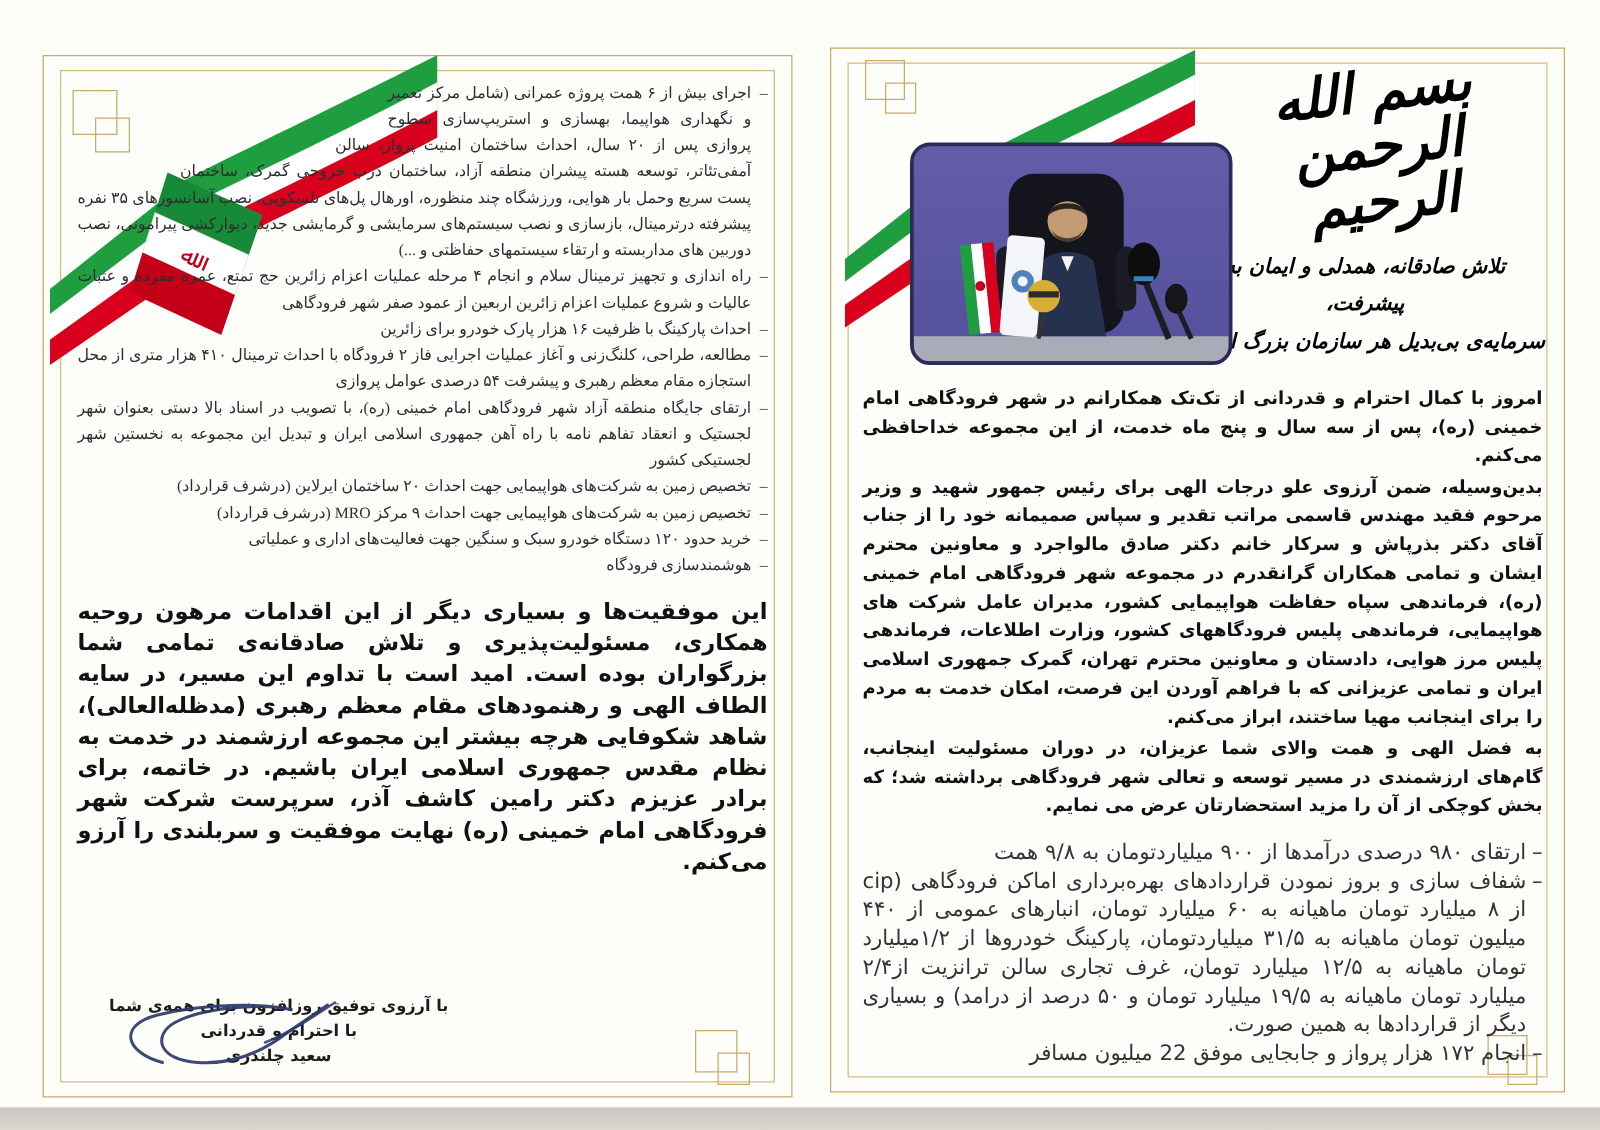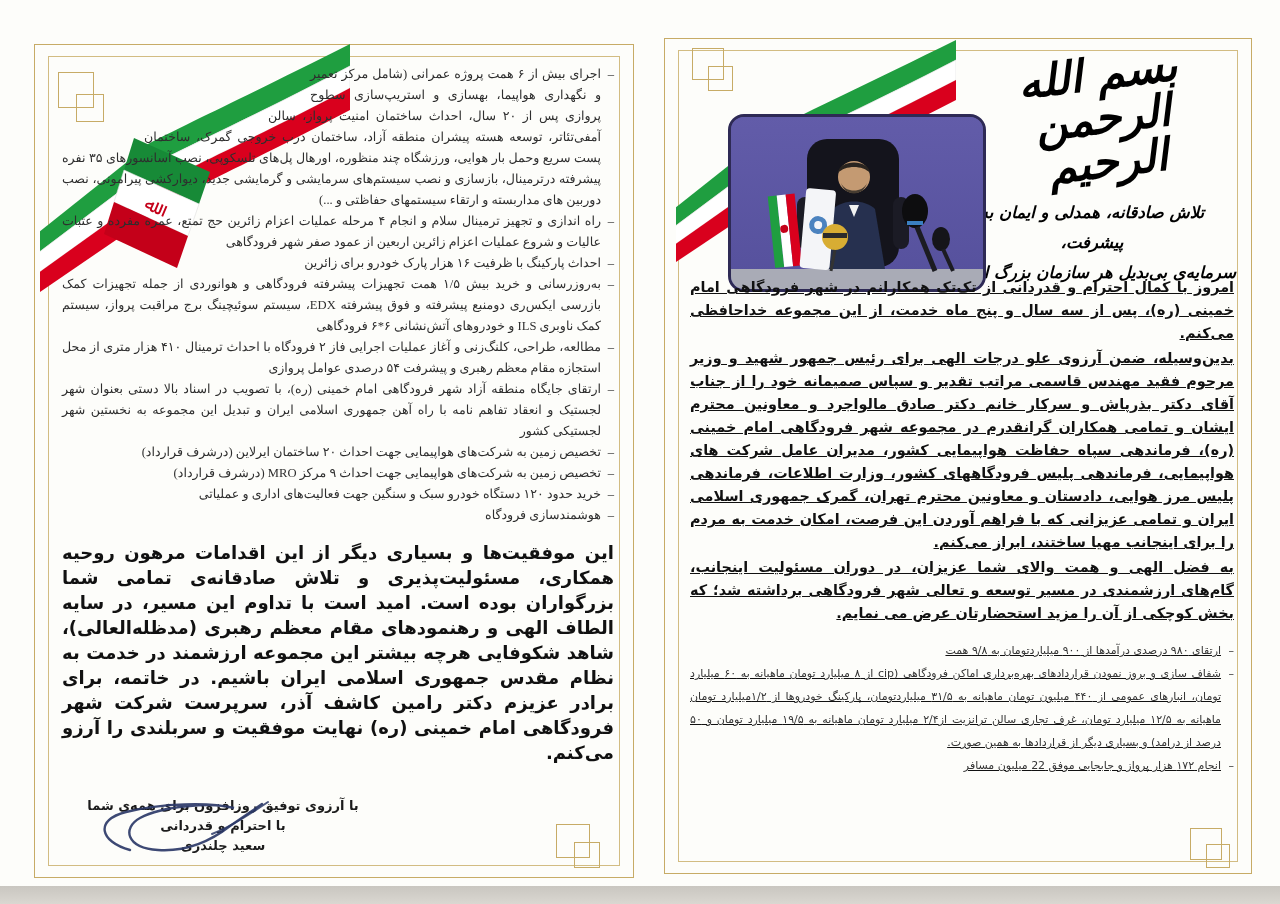--- a/index.html
+++ b/index.html
@@ -58,28 +58,28 @@
     position:absolute;left:948px;top:198px;width:288px;
     font-family:"DejaVu Serif","Liberation Serif",serif;
     font-style:italic;font-weight:bold;font-size:16.5px;line-height:30px;
     color:#000;text-align:center;
   }
   .photo-frame{
     position:absolute;left:728px;top:114px;width:252px;height:172px;
     border:3px solid #2e2a55;border-radius:16px;overflow:hidden;background:#5b58a5;
   }
   .rp-body{
-    position:absolute;left:690px;top:276px;width:544px;
-    color:#111;text-align:justify;text-decoration:underline;
+    position:absolute;left:690px;top:308px;width:544px;
+    color:#111;text-align:justify;
   }
   .rp-body p{
     margin:0 0 2px 0;font-weight:bold;font-size:14.4px;line-height:23px;
   }
   .rp-ach{list-style:none;margin:14px 0 0 0;padding:0;
-    font-size:11px;line-height:23px;color:#333;font-weight:normal;}
+    font-size:17px;line-height:23px;color:#333;font-weight:normal;}
   .rp-ach li{position:relative;padding-right:13px;}
   .rp-ach li::before{content:"–";position:absolute;right:0;top:0;color:#333;}
 </style>
 </head>
 <body>
 
 <div class="sheet"></div>
 <div class="sheet-edge"></div>
 
 <div class="frame" style="left:34px;top:44px;width:598px;height:832px;"></div>
@@ -198,21 +198,20 @@
     <li>شفاف سازی و بروز نمودن قراردادهای بهره‌برداری اماکن فرودگاهی (cip از ۸ میلیارد تومان ماهیانه به ۶۰ میلیارد تومان، انبارهای عمومی از ۴۴۰ میلیون تومان ماهیانه به ۳۱/۵ میلیاردتومان، پارکینگ خودروها از ۱/۲میلیارد تومان ماهیانه به ۱۲/۵ میلیارد تومان، غرف تجاری سالن ترانزیت از۲/۴ میلیارد تومان ماهیانه به ۱۹/۵ میلیارد تومان و ۵۰ درصد از درامد) و بسیاری دیگر از قراردادها به همین صورت.</li>
     <li>انجام ۱۷۲ هزار پرواز و جابجایی موفق 22 میلیون مسافر</li>
   </ul>
 </div>
 
 <div class="lp-body">
   <ul class="ach-list">
     <li><span class="flag-spacer"></span><span>اجرای بیش از ۶ همت پروژه عمرانی (شامل مرکز تعمیر و نگهداری هواپیما، بهسازی و استریپ‌سازی سطوح پروازی پس از ۲۰ سال، احداث ساختمان امنیت پرواز، سالن آمفی‌تئاتر، توسعه هسته پیشران منطقه آزاد، ساختمان درب خروجی گمرک، ساختمان پست سریع وحمل بار هوایی، ورزشگاه چند منظوره، اورهال پل‌های تلسکوپی، نصب آسانسورهای ۳۵ نفره پیشرفته درترمینال، بازسازی و نصب سیستم‌های سرمایشی و گرمایشی جدید، دیوارکشی پیرامونی، نصب دوربین های مداربسته و ارتقاء سیستمهای حفاظتی و ...)</span></li>
     <li>راه اندازی و تجهیز ترمینال سلام و انجام ۴ مرحله عملیات اعزام زائرین حج تمتع، عمره مفرده و عتبات عالیات و شروع عملیات اعزام زائرین اربعین از عمود صفر شهر فرودگاهی</li>
     <li>احداث پارکینگ با ظرفیت ۱۶ هزار پارک خودرو برای زائرین</li>
-    <li>به‌روزرسانی و خرید بیش ۱/۵ همت تجهیزات پیشرفته فرودگاهی و هوانوردی از جمله تجهیزات کمک بازرسی ایکس‌ری دومنبع پیشرفته و فوق پیشرفته EDX، سیستم سوئیچینگ برج مراقبت پرواز، سیستم کمک ناوبری ILS و خودروهای آتش‌نشانی ۶*۶ فرودگاهی</li>
     <li>مطالعه، طراحی، کلنگ‌زنی و آغاز عملیات اجرایی فاز ۲ فرودگاه با احداث ترمینال ۴۱۰ هزار متری از محل استجازه مقام معظم رهبری و پیشرفت ۵۴ درصدی عوامل پروازی</li>
     <li>ارتقای جایگاه منطقه آزاد شهر فرودگاهی امام خمینی (ره)، با تصویب در اسناد بالا دستی بعنوان شهر لجستیک و انعقاد تفاهم نامه با راه آهن جمهوری اسلامی ایران و تبدیل این مجموعه به نخستین شهر لجستیکی کشور</li>
     <li>تخصیص زمین به شرکت‌های هواپیمایی جهت احداث ۲۰ ساختمان ایرلاین (درشرف قرارداد)</li>
     <li>تخصیص زمین به شرکت‌های هواپیمایی جهت احداث ۹ مرکز MRO (درشرف قرارداد)</li>
     <li>خرید حدود ۱۲۰ دستگاه خودرو سبک و سنگین جهت فعالیت‌های اداری و عملیاتی</li>
     <li>هوشمندسازی فرودگاه</li>
   </ul>
   <div class="closing">این موفقیت‌ها و بسیاری دیگر از این اقدامات مرهون روحیه همکاری، مسئولیت‌پذیری و تلاش صادقانه‌ی تمامی شما بزرگواران بوده است. امید است با تداوم این مسیر، در سایه الطاف الهی و رهنمودهای مقام معظم رهبری (مدظله‌العالی)، شاهد شکوفایی هرچه بیشتر این مجموعه ارزشمند در خدمت به نظام مقدس جمهوری اسلامی ایران باشیم. در خاتمه، برای برادر عزیزم دکتر رامین کاشف آذر، سرپرست شرکت شهر فرودگاهی امام خمینی (ره) نهایت موفقیت و سربلندی را آرزو می‌کنم.</div>
 </div>
 

